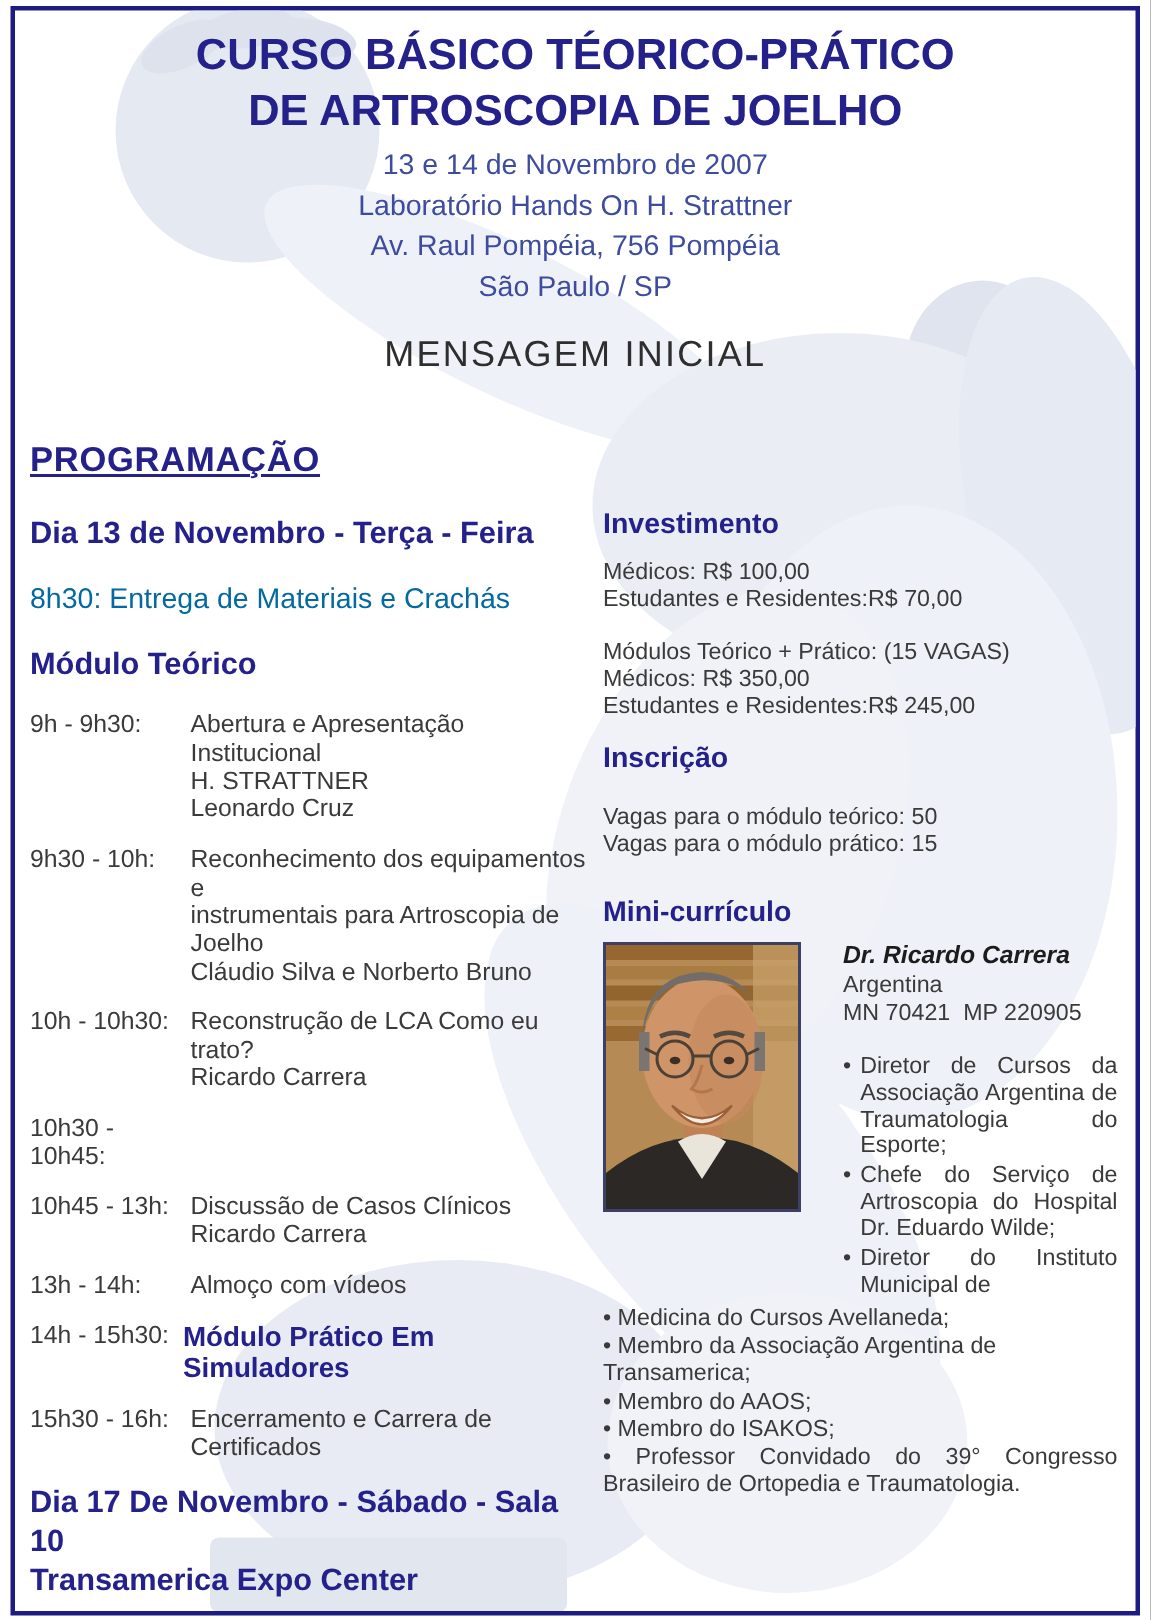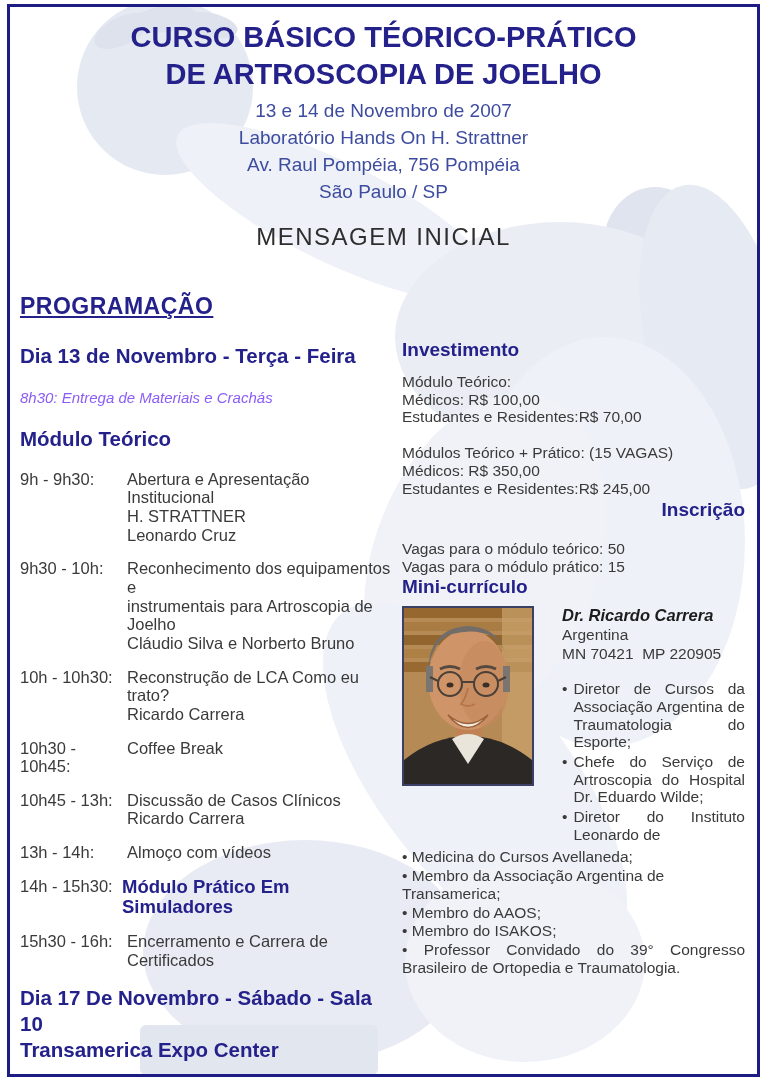--- a/index.html
+++ b/index.html
@@ -16,40 +16,40 @@
   .message{font-size:24px;color:#2e2e2e;margin-top:17px;letter-spacing:1.5px;font-weight:400;}
 
   
   .cols{display:flex;padding:0 12px 0 10px;margin-top:42px;}
   .col-left{width:378px;flex-shrink:0;}
   .col-right{flex:1;padding-left:4px;}
 
   .h-navy-xl{font-size:23px;font-weight:700;color:#24218b;letter-spacing:.5px;text-decoration:underline;}
   .h-navy-lg{font-size:20.5px;font-weight:700;color:#24218b;line-height:1.27;}
   .h-navy-md{font-size:19px;font-weight:700;color:#24218b;}
-  .body16{font-size:15px;color:#8b5cf6;line-height:1.15;font-style:italic;}
+  .body16{font-size:19px;color:#0369a1;line-height:1.15;}
 
   .day1-heading{margin-top:23px;}
   .materials-line{margin-top:20px;}
   .module-heading{margin-top:20px;}
   .schedule{margin-top:18px;}
   .sched-row{display:flex;margin-bottom:15px;font-size:16.5px;color:#3a3a3a;line-height:1.13;}
   .sched-time{width:107px;flex-shrink:0;}
   .sched-desc{flex:1;}
   .sched-desc.highlight{font-size:18.5px;font-weight:700;color:#24218b;margin-left:-5px;line-height:1.1;}
   .day2-heading{margin-top:7px;}
 
   .inv-heading{margin-top:46px;}
   .r-line{font-size:15.5px;color:#3a3a3a;line-height:1.16;}
   .inv-block1{margin-top:12px;}
   .inv-block2{margin-top:18px;}
-  .insc-heading{margin-top:1px;text-align:right;}
+  .insc-heading{margin-top:15px;}
   .contact-block{margin-top:7px;}
   .slots-block{margin-top:19px;}
-  .bio-heading{margin-top:0;}
+  .bio-heading{margin-top:26px;}
 
   .bio-row{display:flex;margin-top:8px;}
   .photo{width:128px;height:176px;border:2px solid #3c3f66;flex-shrink:0;background:#b68a54;}
   .bio-info{padding-left:28px;flex:1;}
   .bio-name{font-weight:700;font-style:italic;font-size:16.5px;color:#1c1c1c;line-height:1.2;}
   .bio-country{font-size:15.5px;color:#3a3a3a;line-height:1.2;}
   .bio-license{font-size:15.5px;color:#3a3a3a;line-height:1.2;white-space:pre-wrap;}
   .bullets-beside{margin-top:17px;}
   .bullet{display:flex;font-size:15.5px;color:#3a3a3a;line-height:1.14;text-align:justify;margin-bottom:2px;}
   .bullet::before{content:"\2022";margin-right:6px;flex-shrink:0;}
@@ -125,23 +125,20 @@
             </div>
             <div class="sched-row">
               <div class="sched-time">10h - 10h30:</div>
               <div class="sched-desc">
                 <div>Reconstrução de LCA Como eu trato?</div>
                 <div>Ricardo Carrera</div>
               </div>
             </div>
             <div class="sched-row">
               <div class="sched-time">10h30 - 10h45:</div>
-              <div class="sched-desc">
-                <div>Coffee Break</div>
-              </div>
             </div>
             <div class="sched-row">
               <div class="sched-time">10h45 - 13h:</div>
               <div class="sched-desc">
                 <div>Discussão de Casos Clínicos</div>
                 <div>Ricardo Carrera</div>
               </div>
             </div>
             <div class="sched-row">
               <div class="sched-time">13h - 14h:</div>
@@ -167,21 +164,20 @@
           <div class="h-navy-lg day2-heading">
             <div>Dia 17 De Novembro - Sábado - Sala 10</div>
             <div>Transamerica Expo Center</div>
           </div>
 
         </div>
 
         <div class="col-right">
           <div class="h-navy-md inv-heading">Investimento</div>
           <div class="inv-block1">
-            <div class="r-line">Módulo Teórico:</div>
             <div class="r-line">Médicos: R$ 100,00</div>
             <div class="r-line">Estudantes e Residentes:R$ 70,00</div>
           </div>
           <div class="inv-block2">
             <div class="r-line">Módulos Teórico + Prático: (15 VAGAS)</div>
             <div class="r-line">Médicos: R$ 350,00</div>
             <div class="r-line">Estudantes e Residentes:R$ 245,00</div>
           </div>
 
           <div class="h-navy-md insc-heading">Inscrição</div>
@@ -226,21 +222,21 @@
               <div class="bio-country">Argentina</div>
               <div class="bio-license">MN 70421  MP 220905</div>
               <div class="bullets-beside">
                 <div class="bullet">
                     <span>Diretor de Cursos da Associação Argentina de Traumatologia do Esporte;</span>
                   </div>
                 <div class="bullet">
                     <span>Chefe do Serviço de Artroscopia do Hospital Dr. Eduardo Wilde;</span>
                   </div>
                 <div class="bullet">
-                    <span>Diretor do Instituto Leonardo de</span>
+                    <span>Diretor do Instituto Municipal de</span>
                   </div>
               </div>
             </div>
           </div>
           <div class="bullets-below">
             <div class="bullet-inline">Medicina do Cursos Avellaneda;</div>
             <div class="bullet-inline">Membro da Associação Argentina de Transamerica;</div>
             <div class="bullet-inline">Membro do AAOS;</div>
             <div class="bullet-inline">Membro do ISAKOS;</div>
             <div class="bullet-inline justify">Professor Convidado do 39° Congresso Brasileiro de Ortopedia e Traumatologia.</div>

